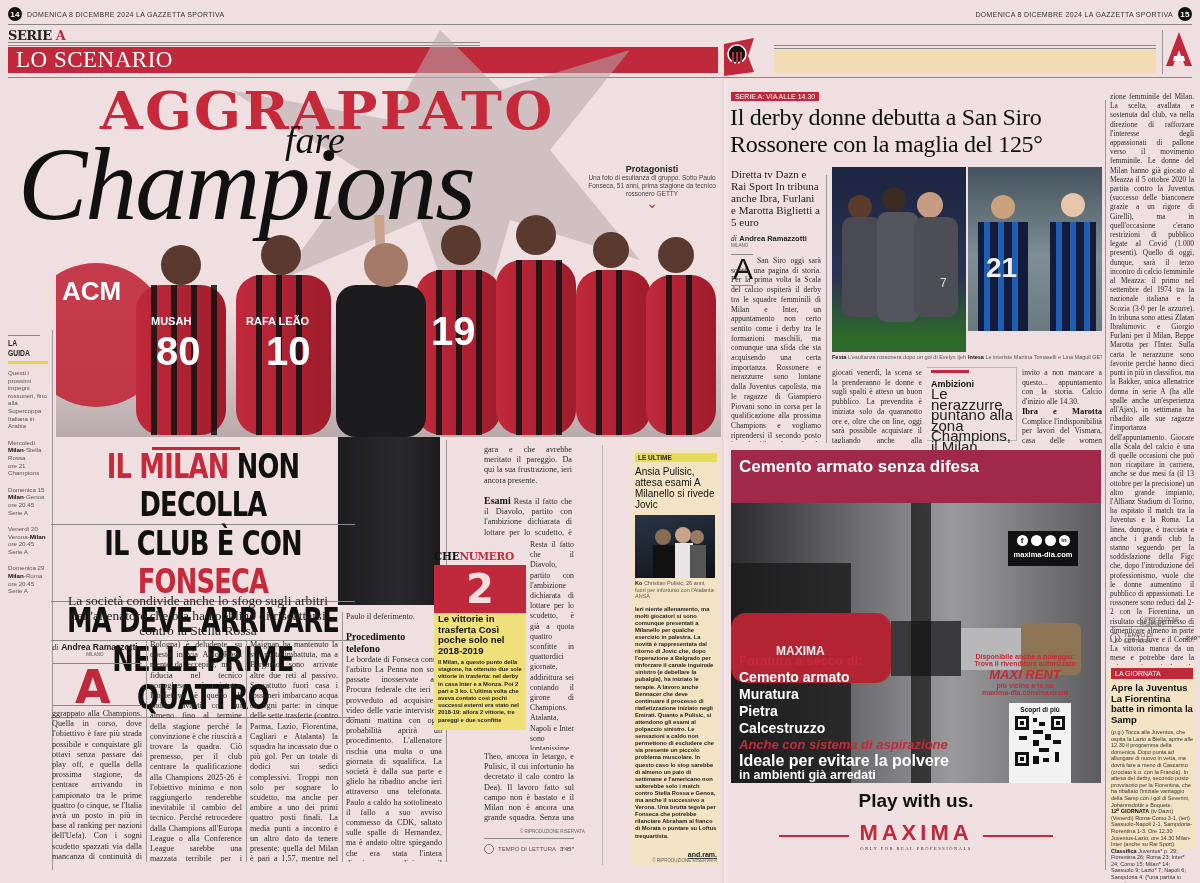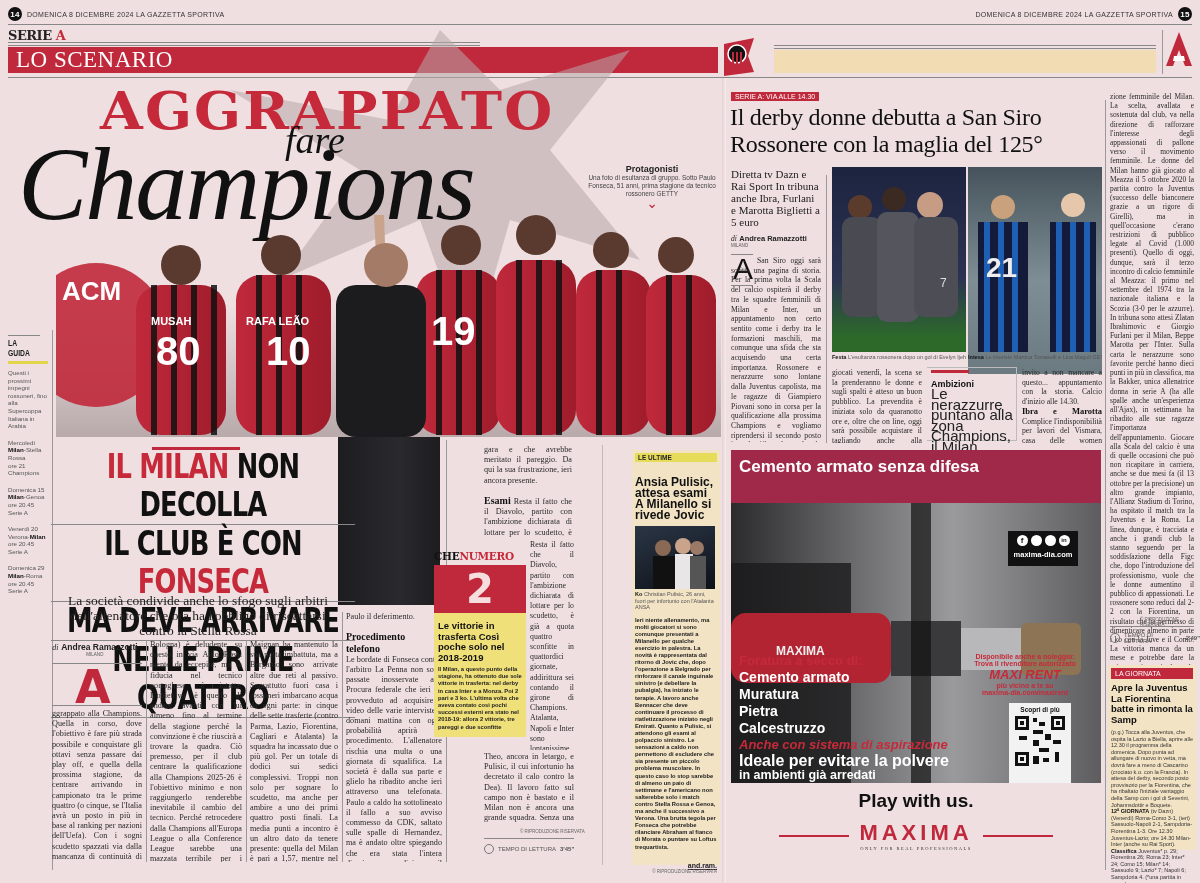--- a/index.html
+++ b/index.html
@@ -227,30 +227,30 @@
   <span class="clock"></span>
   <span>TEMPO DI LETTURA</span>
     <b>3'45"</b>
 </div>
 
 <div class="abs" style="left:434px;top:550px;width:92px">
   <div style="font-family:'DejaVu Serif',serif;font-weight:bold;font-size:10.5px;letter-spacing:-.3px">
     <span style="color:#111">CHE</span><span class="red">NUMERO</span>
   </div>
   <div style="background:#c0293b;color:#f7dede;font-family:'DejaVu Sans',sans-serif;font-weight:bold;font-size:40px;text-align:center;height:48px;line-height:48px;margin-top:3px">2</div>
-  <div style="background:#f0e07a;padding:8px 4px 6px">
+  <div style="background:#f0e07a;padding:1px 4px 6px">
     <div class="sans" style="font-size:9.5px;line-height:10.5px;font-weight:bold;color:#111">Le vittorie in trasferta Così poche solo nel 2018-2019</div>
     <div class="sans" style="font-size:5.8px;line-height:7.2px;font-weight:bold;color:#222;margin-top:3px">Il Milan, a questo punto della stagione, ha ottenuto due sole vittorie in trasferta: nel derby in casa Inter e a Monza. Poi 2 pari e 3 ko. L'ultima volta che aveva contato così pochi successi esterni era stato nel 2018-19: allora 2 vittorie, tre pareggi e due sconfitte</div>
   </div>
 </div>
 
 <div class="vline" style="left:602px;top:445px;height:420px;background:#bbb"></div>
 <div class="abs" style="left:632px;top:450px;width:88px;height:415px;background:#f2e3c4;padding:3px">
   <div class="sans" style="background:#e6dc5a;font-size:6.5px;font-weight:bold;padding:1px 3px;color:#222">LE ULTIME</div>
-  <div class="sans" style="font-size:12px;line-height:11px;font-weight:bold;color:#111;margin-top:15px">Ansia Pulisic, attesa esami A Milanello si rivede Jovic</div>
+  <div class="sans" style="font-size:10px;line-height:11px;font-weight:normal;color:#111;margin-top:4px">Ansia Pulisic, attesa esami A Milanello si rivede Jovic</div>
   <div class="photo" style="position:relative;width:80px;height:63px;margin-top:5px;background:linear-gradient(160deg,#2a3545,#0e1219);">
     <svg width="80" height="63">
         <circle cx="28" cy="22" r="8" fill="#8a6a55"></circle>
         <circle cx="48" cy="20" r="8" fill="#c9a48b"></circle>
         <rect x="18" y="30" width="22" height="33" fill="#111"></rect>
         <rect x="40" y="28" width="18" height="35" fill="#e8e6e6"></rect>
         <circle cx="62" cy="22" r="7" fill="#9a7a66"></circle>
         <rect x="55" y="30" width="16" height="33" fill="#555"></rect>
       </svg>
   </div>
@@ -283,21 +283,21 @@
       <circle cx="28" cy="40" r="12" fill="#5b3c2c"></circle>
       <circle cx="62" cy="32" r="12" fill="#3a2a22"></circle>
       <circle cx="98" cy="38" r="13" fill="#c79c85"></circle>
       <rect x="10" y="50" width="40" height="100" rx="10" fill="#4a4b52"></rect>
       <rect x="45" y="45" width="42" height="110" rx="10" fill="#55565d"></rect>
       <rect x="82" y="50" width="44" height="100" rx="10" fill="#4d4e55"></rect>
       <text x="108" y="120" font-family="Liberation Sans" font-size="12" fill="#ddd">7</text>
     </svg>
 </div>
 <div class="abs sans" style="left:832px;top:354px;width:134px;font-size:5.5px;color:#555;white-space:nowrap;overflow:hidden"><b style="color:#111">Festa</b> <span>L'esultanza rossonera dopo un gol di Evelyn Ijeh</span></div>
-<div class="photo" style="left:968px;top:167px;width:134px;height:207px;background:linear-gradient(180deg,#46535c,#7f8e95 55%,#6a7a80)">
+<div class="photo" style="left:968px;top:167px;width:134px;height:164px;background:linear-gradient(180deg,#46535c,#7f8e95 55%,#6a7a80)">
   <svg width="134" height="185">
     <circle cx="35" cy="40" r="12" fill="#c9a17c"></circle>
       <circle cx="105" cy="38" r="12" fill="#e6c7ab"></circle>
     <g>
         <rect x="10" y="55" width="50" height="130" fill="#141a3a"></rect>
         <rect x="16" y="55" width="6" height="130" fill="#1e5fb4"></rect>
         <rect x="30" y="55" width="6" height="130" fill="#1e5fb4"></rect>
         <rect x="44" y="55" width="6" height="130" fill="#1e5fb4"></rect>
       </g>
     <g>

